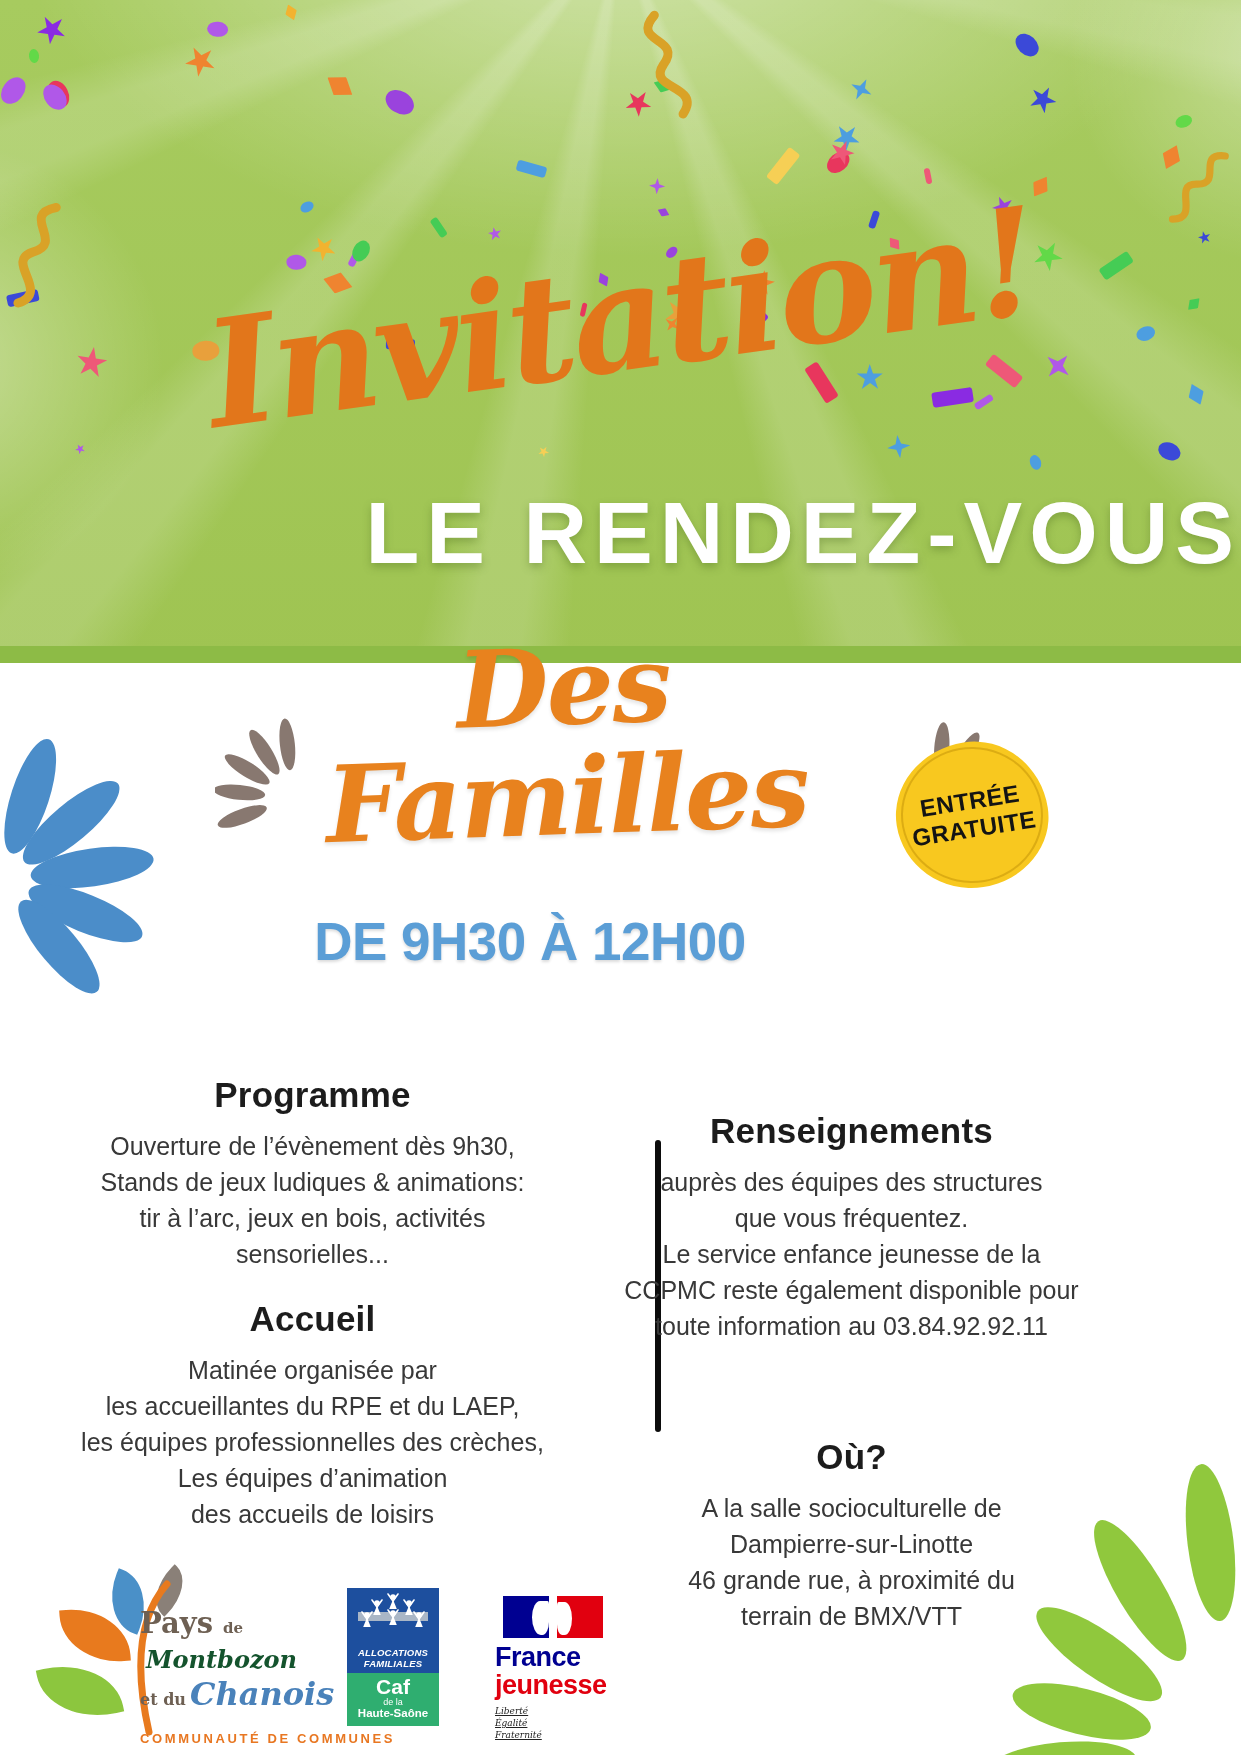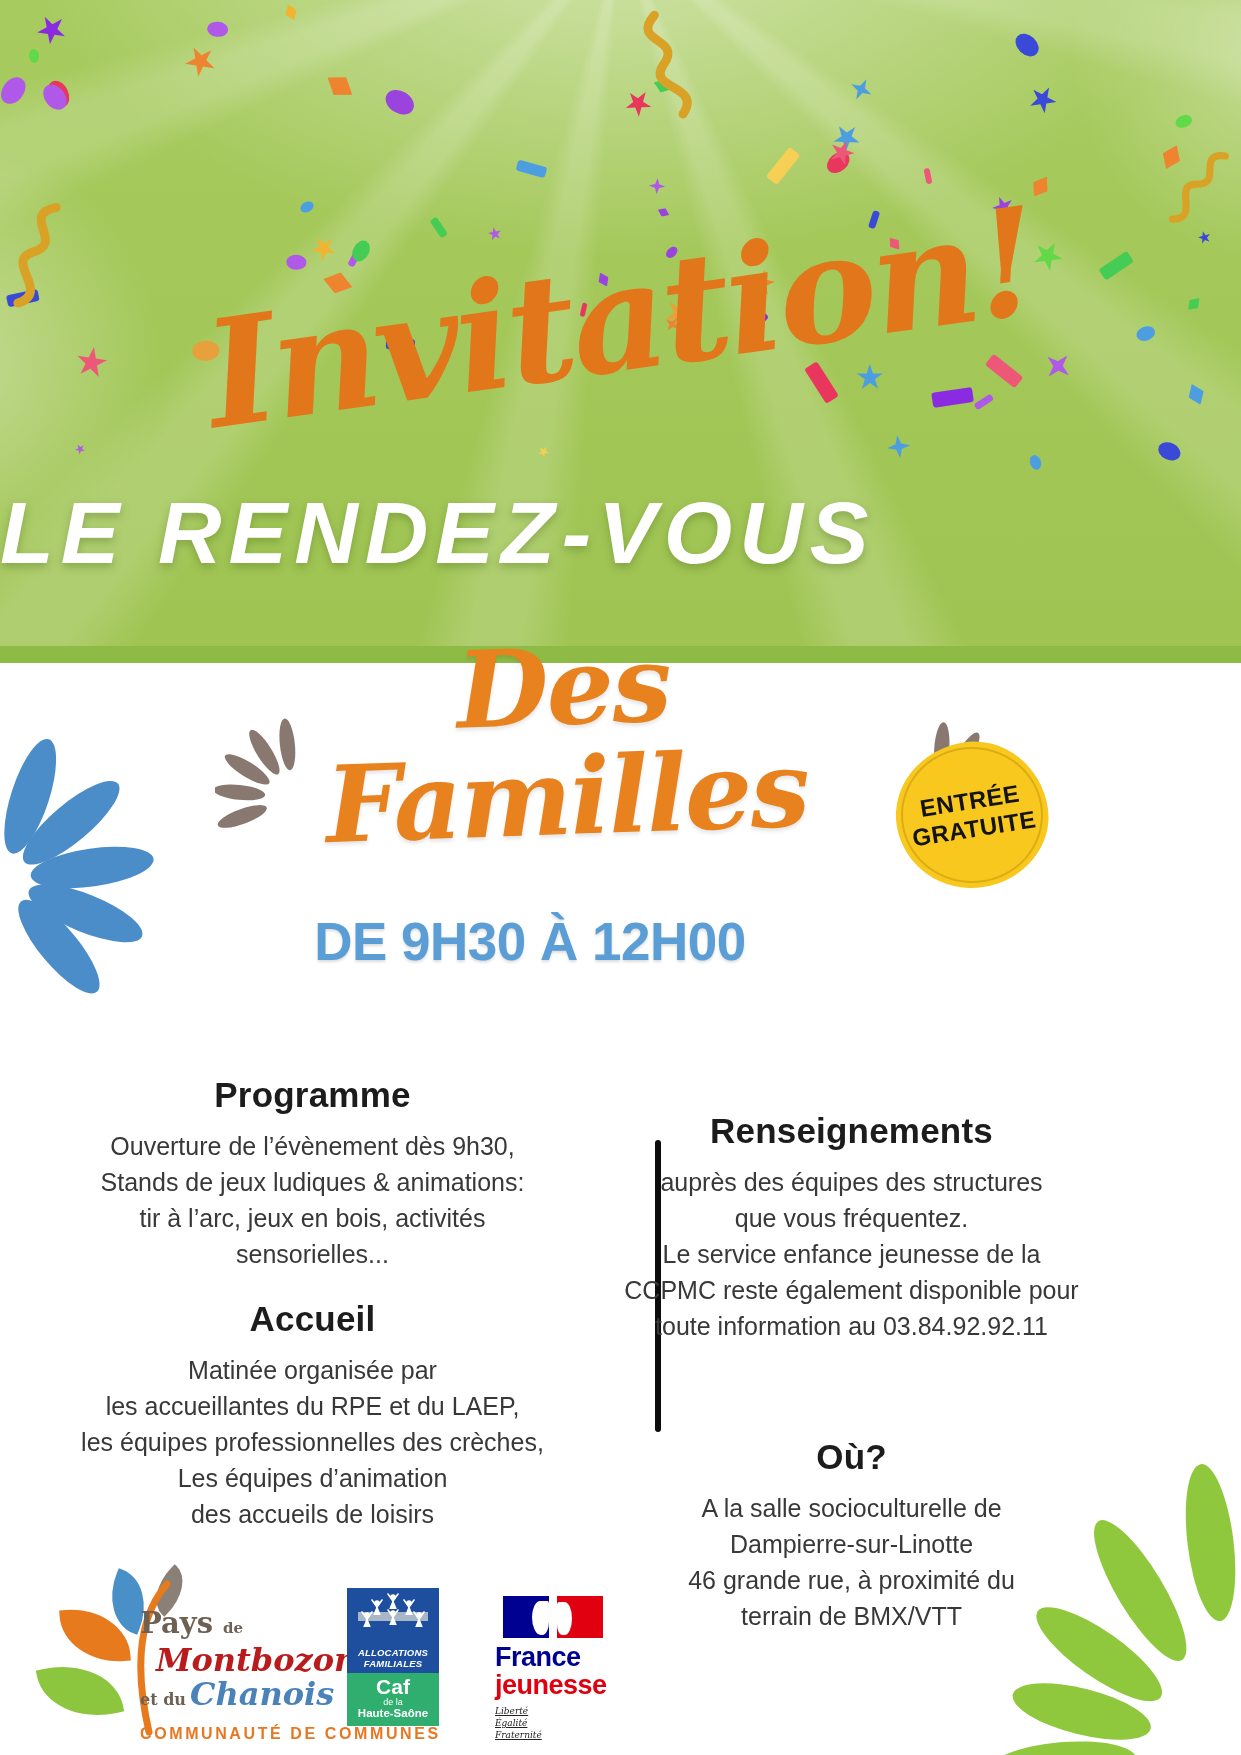--- a/index.html
+++ b/index.html
@@ -20,23 +20,23 @@
   .confetti-layer{position:absolute;inset:0;overflow:hidden;}
   .confetti-layer i{position:absolute;display:block;}
   .streamer{position:absolute;}
   .s1{left:16px;top:198px;transform:rotate(14deg);}
   .s2{left:648px;top:8px;transform:rotate(-24deg);}
   .s3{left:1178px;top:130px;transform:rotate(32deg) scale(.8);}
 
   .script-title{position:absolute;left:50%;top:318px;transform:translate(-50%,-50%) rotate(-8deg);
     font-family:"DejaVu Serif",serif;font-style:italic;font-weight:700;font-size:148px;
     color:#e2761b;white-space:nowrap;letter-spacing:-4px;}
-  .main-title{position:absolute;left:0;top:482px;width:100%;text-align:left;
+  .main-title{position:absolute;left:0;top:482px;width:100%;text-align:right;
     font-size:88px;font-weight:800;letter-spacing:7px;color:#ffffff;white-space:nowrap;
-    text-shadow:0 4px 9px rgba(70,100,25,.35);font-style:italic;}
+    text-shadow:0 4px 9px rgba(70,100,25,.35);}
 
   
   .burst{position:absolute;}
   #burst-blue{left:-15px;top:718px;}
   #burst-taupe-left{left:215px;top:640px;}
   #burst-taupe-right{left:922px;top:702px;}
   #burst-green{left:951px;top:1450px;}
 
   .families{position:absolute;left:170px;top:632px;width:790px;text-align:center;
     transform:rotate(-2deg);font-family:"DejaVu Serif",serif;font-style:italic;font-weight:700;
@@ -78,24 +78,24 @@
   .leaf-gray{left:120px;top:0;width:29px;height:45px;background:#8a8078;
     border-radius:0 90% 0 90%;transform:rotate(44deg);}
   .leaf-orange{left:26px;top:40px;width:68px;height:55px;background:#e87a1e;
     border-radius:0 90% 0 90%;transform:rotate(-4deg);}
   .leaf-green{left:6px;top:94px;width:78px;height:58px;background:#8cc63e;
     border-radius:0 90% 0 90%;transform:rotate(-12deg);}
   .stem{position:absolute;left:92px;top:12px;}
   .mb-text{position:absolute;left:105px;top:40px;width:210px;font-family:"DejaVu Serif",serif;}
   .mb-line1{font-size:29px;font-weight:700;color:#6e6053;line-height:30px;}
   .mb-line1 .small{font-size:15px;font-weight:700;}
-  .mb-line2{font-size:32px;font-weight:700;font-style:italic;color:#b91c1c;line-height:34px;margin-left:16px;}
+  .mb-line2{font-size:24px;font-weight:700;font-style:italic;color:#14532d;line-height:34px;margin-left:6px;}
   .mb-line3{font-size:32px;font-weight:700;font-style:italic;color:#4a82ba;line-height:34px;}
   .mb-line3 .small{font-size:16px;font-style:normal;color:#6e6053;margin-right:4px;}
-  .mb-line4{margin-top:8px;font-family:"Liberation Sans",sans-serif;font-size:16px;
+  .mb-line4{margin-top:14px;font-family:"Liberation Sans",sans-serif;font-size:13px;
     font-weight:700;color:#e87722;letter-spacing:2.6px;white-space:nowrap;}
 
   .logo-caf{position:absolute;left:347px;top:1588px;width:92px;height:138px;text-align:center;}
   .caf-top{position:relative;width:100%;height:85px;background:#1d4f9e;}
   .caf-top-label{position:absolute;left:0;bottom:4px;width:100%;color:#fff;
     font-size:9.5px;line-height:11px;font-weight:700;font-style:italic;letter-spacing:.2px;}
   .caf-bottom{width:100%;height:53px;background:#2fae70;color:#fff;padding-top:3px;box-sizing:border-box;}
   .caf-name{font-size:21px;line-height:21px;font-weight:700;}
   .caf-dela{font-size:9px;line-height:10px;}
   .caf-dept{font-size:11.5px;line-height:13px;font-weight:700;}

